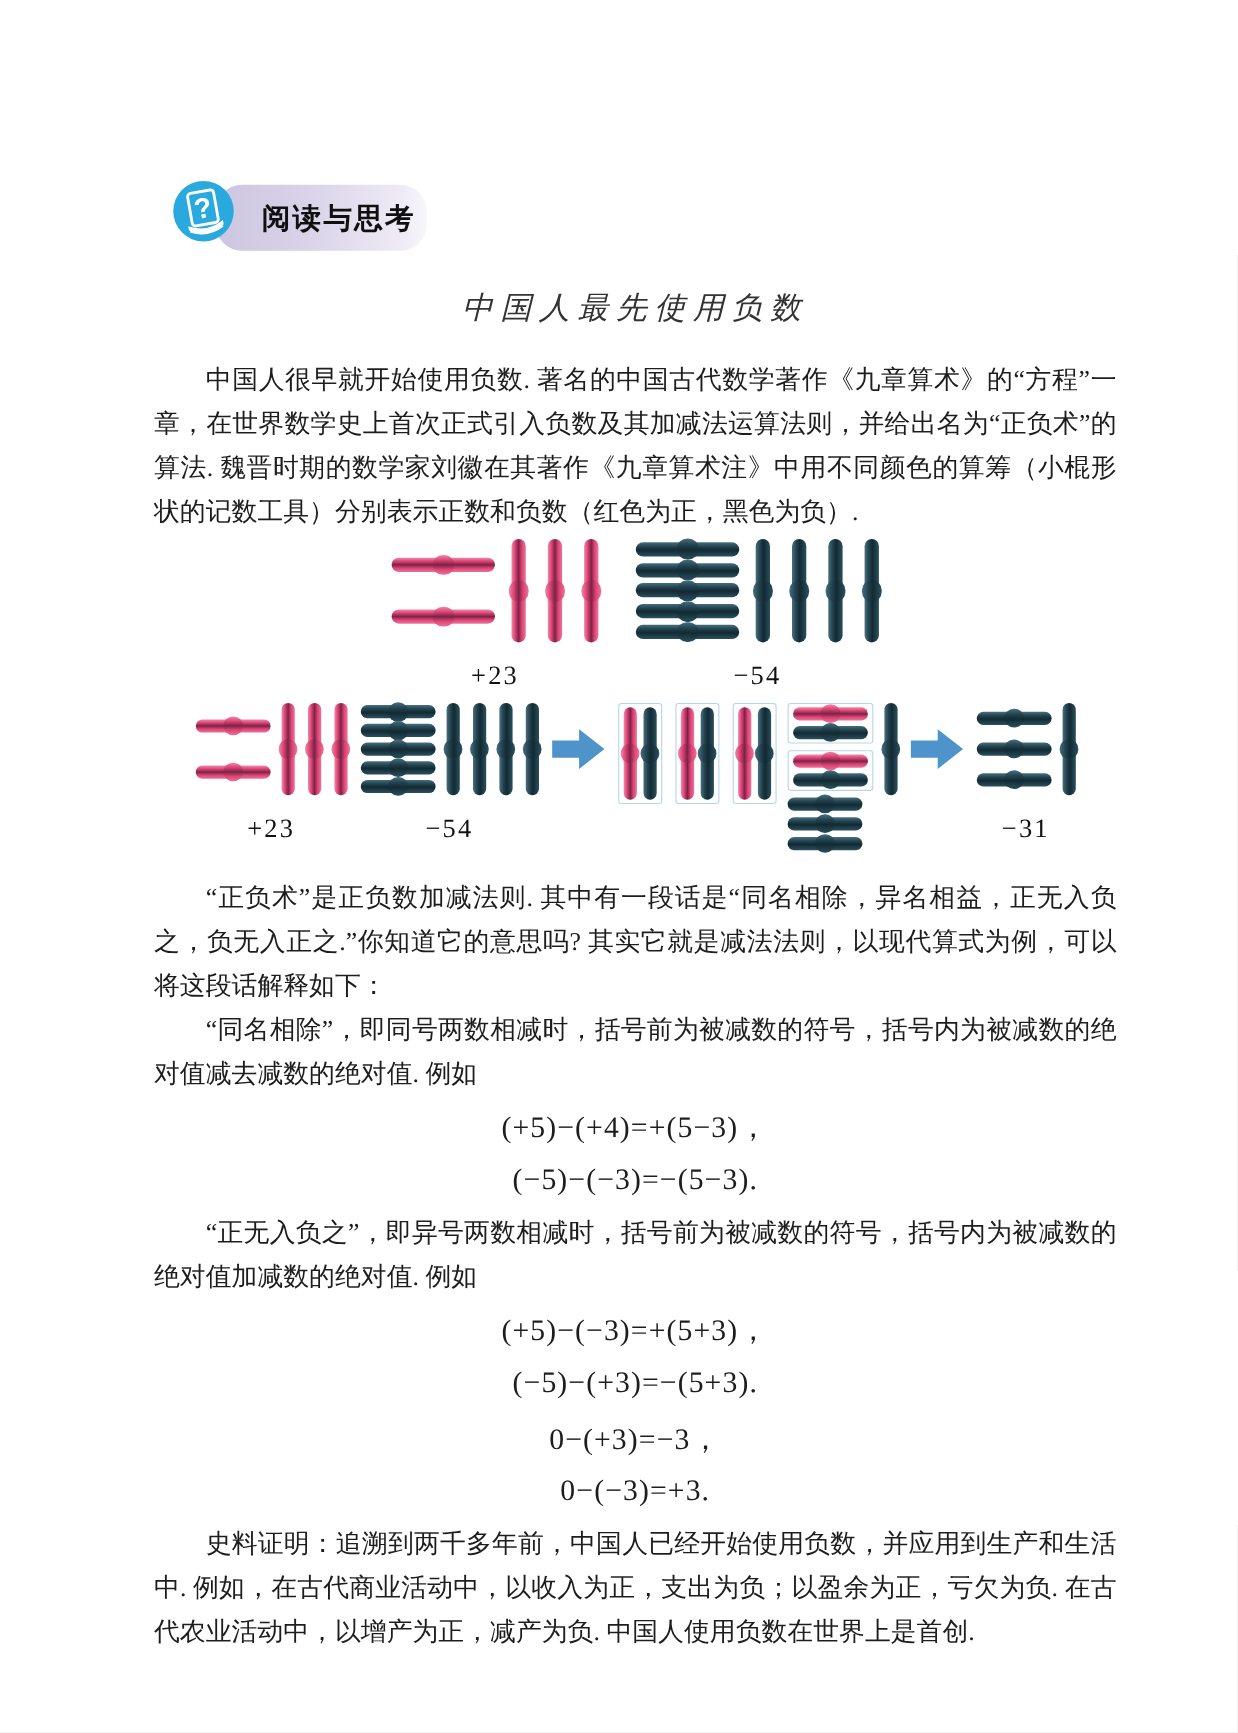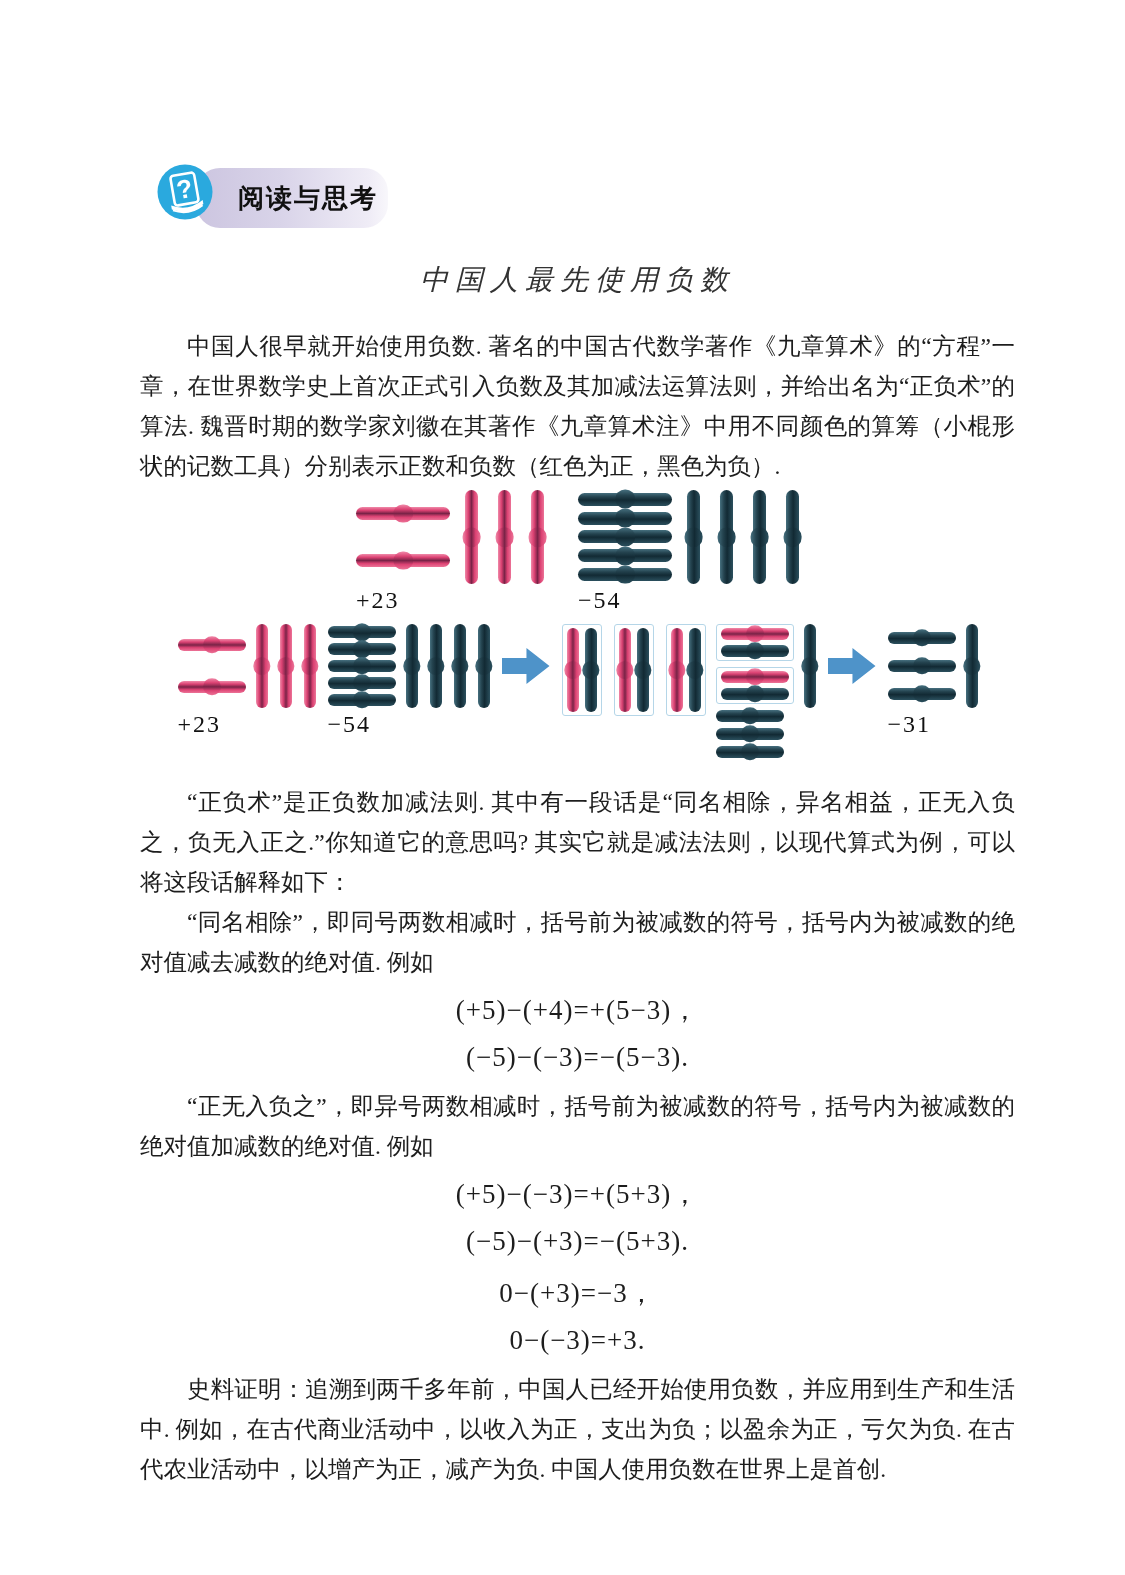--- a/index.html
+++ b/index.html
@@ -31,21 +31,21 @@
   .para{font-size:23.5px;line-height:40px;text-align:justify;text-indent:2em;margin:0;}
   .p1{margin-top:27px;}
   .p2{margin-top:24px;}
   .formula-block{text-align:center;font-size:27px;line-height:47px;margin:5px 0;letter-spacing:1px;}
 
   
   .fig{display:flex;justify-content:center;align-items:flex-start;}
   .fig1{margin-top:4px;gap:34px;--rodlen:94px;--vlen:94px;--thick:13px;--vgap:20px;--pgap:15px;}
   .fig2{margin-top:10px;gap:12px;--rodlen:68px;--vlen:84px;--thick:12px;--vgap:12px;--pgap:10px;}
 
-  .group{display:flex;flex-direction:column;align-items:flex-start;gap:2px;}
+  .group{display:flex;flex-direction:column;align-items:center;gap:17px;}
   .group-parts{display:flex;gap:var(--pgap,14px);align-items:flex-start;}
   .group-label{font-size:24px;line-height:28px;letter-spacing:2px;color:#111;}
 
   .rod-h{
     width:var(--rodlen,94px);height:var(--thick,13px);
     border-radius:calc(var(--thick,13px)/2);position:relative;flex:0 0 auto;
   }
   .rod-v{
     width:var(--thick,13px);height:var(--vlen,94px);
     border-radius:calc(var(--thick,13px)/2);position:relative;flex:0 0 auto;

